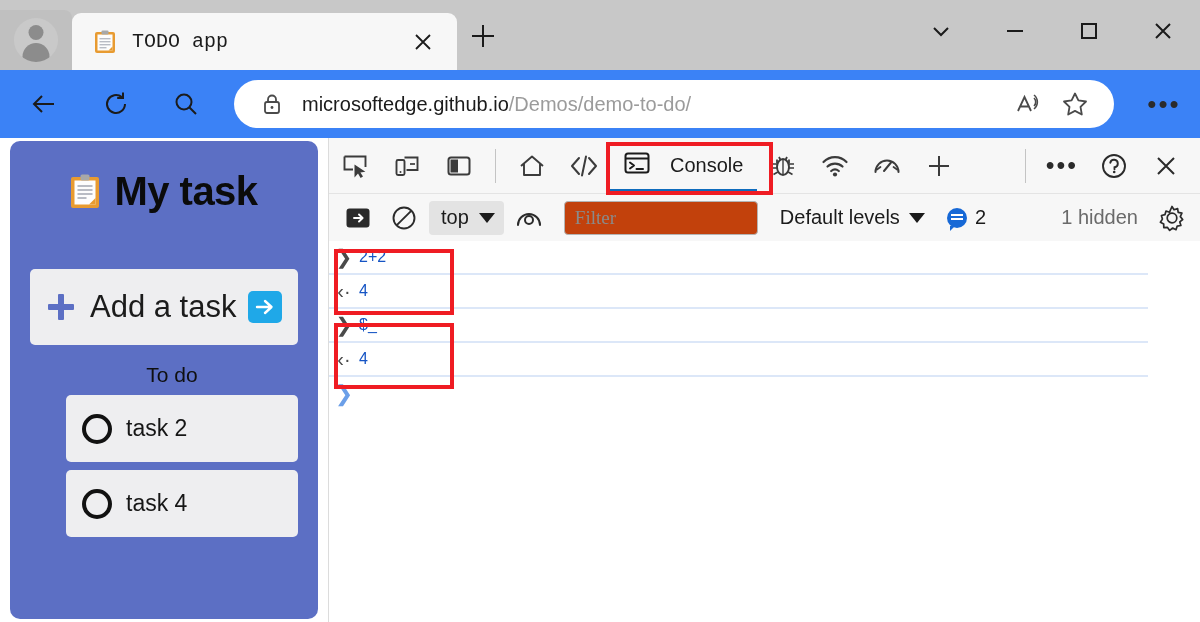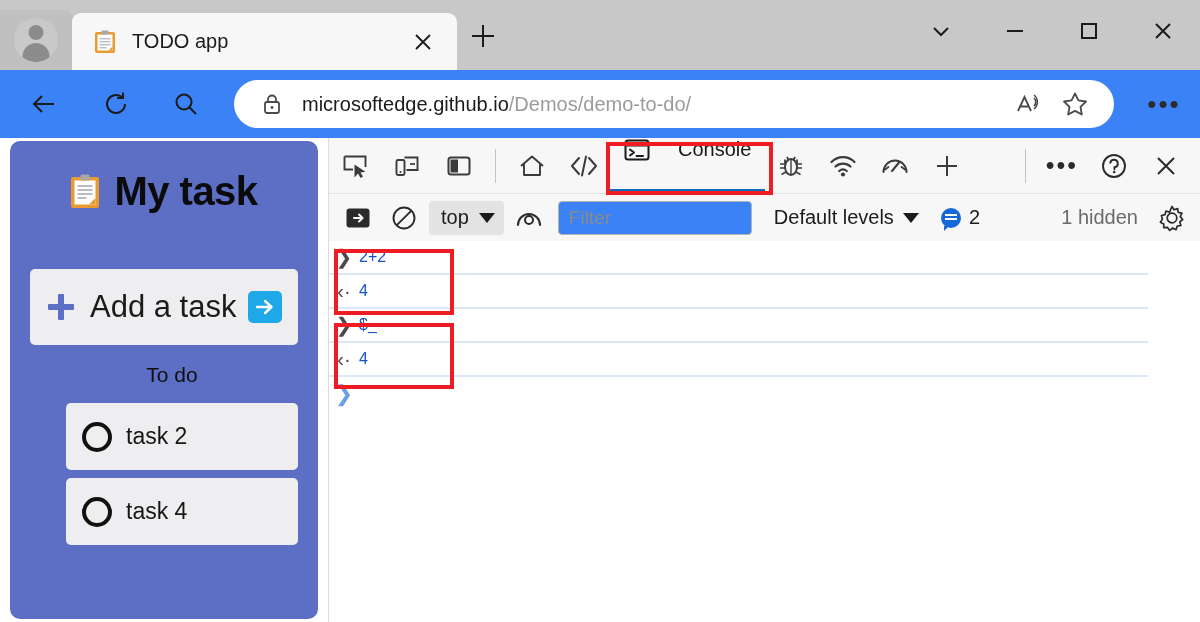--- a/index.html
+++ b/index.html
@@ -14,20 +14,21 @@
     position: relative;
     width: 1200px; height: 622px;
     background: #ffffff;
   }
 
   
   .titlebar {
     position: absolute; left: 0; top: 0;
     width: 1200px; height: 70px;
     background: #c8c8c8;
+    font-family: Liberation Mono, monospace;
   }
   .profile-btn {
     position: absolute; left: 0; top: 10px;
     width: 72px; height: 60px;
     display: flex; align-items: center; justify-content: center;
     background: #c0c0c0;
     border-top-right-radius: 8px;
   }
   .avatar-circle {
     width: 44px; height: 44px; border-radius: 50%;
@@ -173,21 +174,21 @@
     position: absolute; right: 16px; top: 50%;
     transform: translateY(-50%);
     width: 34px; height: 32px;
     background: #1fa8e8; border-radius: 5px;
     display: flex; align-items: center; justify-content: center;
   }
   .todo-section-title {
     position: absolute; left: 8px; top: 222px; width: 308px;
     text-align: center; font-size: 21px; color: #0f0f0f;
   }
-  .task-list { position: absolute; left: 20px; top: 262px; width: 268px; padding-left: 36px; }
+  .task-list { position: absolute; left: 20px; top: 254px; width: 268px; padding-left: 36px; }
   .task-item {
     height: 67px; background: #eeeef0; border-radius: 5px;
     display: flex; align-items: center; margin-bottom: 8px;
   }
   .task-radio {
     margin-left: 16px; width: 30px; height: 30px;
     border: 4px solid #111111; border-radius: 50%; flex: none;
   }
   .task-label { margin-left: 14px; font-size: 23px; color: #161616; }
 
@@ -206,21 +207,21 @@
   }
   .dt-ico-btn {
     width: 52px; height: 44px;
     display: flex; align-items: center; justify-content: center;
   }
   .dt-divider {
     width: 1px; height: 34px; background: #c4c4c4; margin: 0 10px;
   }
   .dt-tab {
     height: 55px; padding: 0 14px;
-    display: flex; align-items: flex-start; gap: 28px;
+    display: flex; align-items: center; gap: 20px;
     font-size: 20px; color: #1b1b1b;
     position: relative;
   }
   .dt-tab.active::after {
     content: ""; position: absolute;
     left: 0; right: 0; bottom: 0; height: 4px;
     background: #0f6cbd;
   }
   .dt-tab-highlight {
     position: absolute;
@@ -255,26 +256,26 @@
     margin: 0 2px;
   }
   .caret-down {
     width: 0; height: 0;
     border-left: 8px solid transparent;
     border-right: 8px solid transparent;
     border-top: 10px solid #1b1b1b;
   }
   .filter-input {
     width: 194px; height: 34px;
-    background: #3b82f6;
+    background: #c2410c;
     border: 1px solid #b4b4b4; border-radius: 4px;
     font-size: 19px; color: #1b1b1b;
     padding: 0 10px;
-    font-family: Liberation Sans, sans-serif;
-    margin-left: 6px;
+    font-family: Liberation Serif, serif;
+    margin-left: 12px;
   }
   .filter-input::placeholder { color: #8a8a8a; }
   .levels-select {
     display: flex; align-items: center; gap: 9px;
     font-size: 20px; color: #1b1b1b;
     margin-left: 18px; height: 36px; padding: 0 4px;
   }
   .msg-count {
     display: flex; align-items: center; gap: 8px;
     margin-left: 18px;

